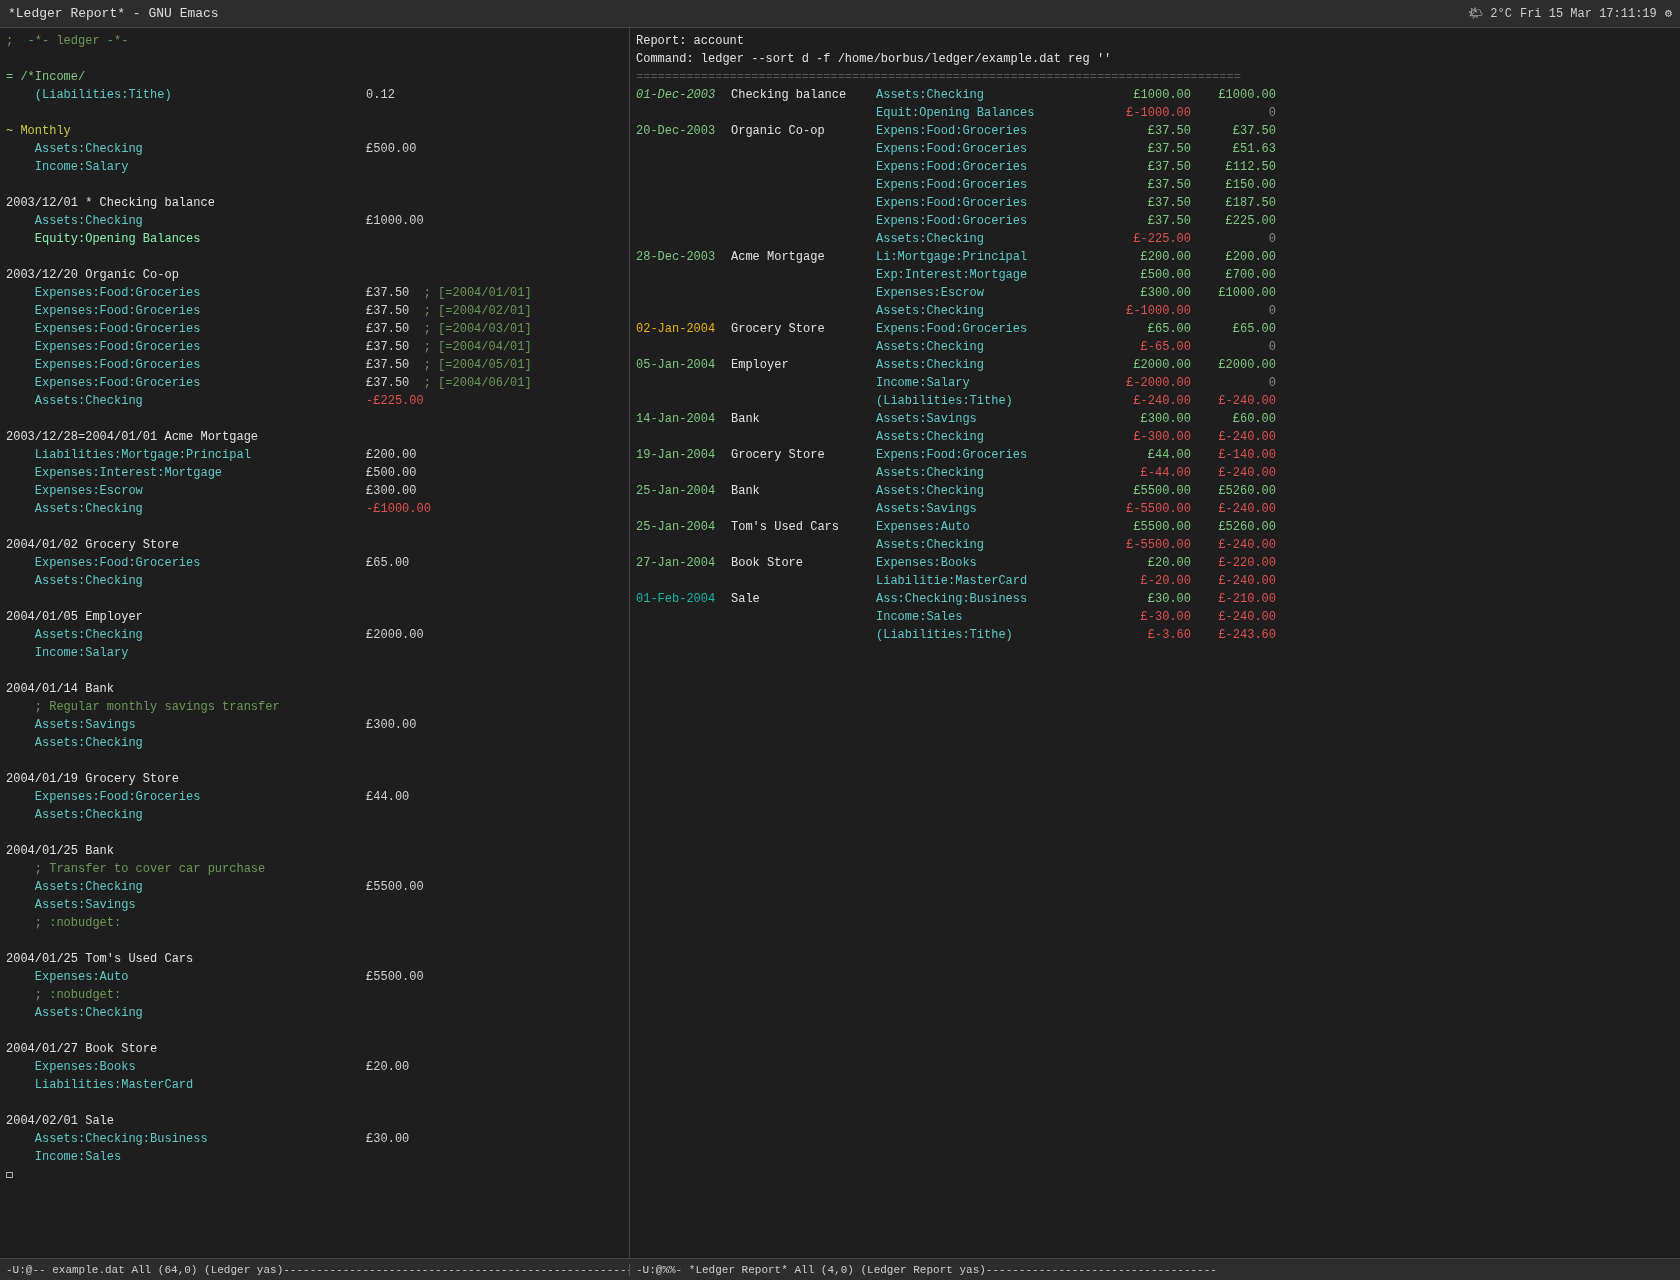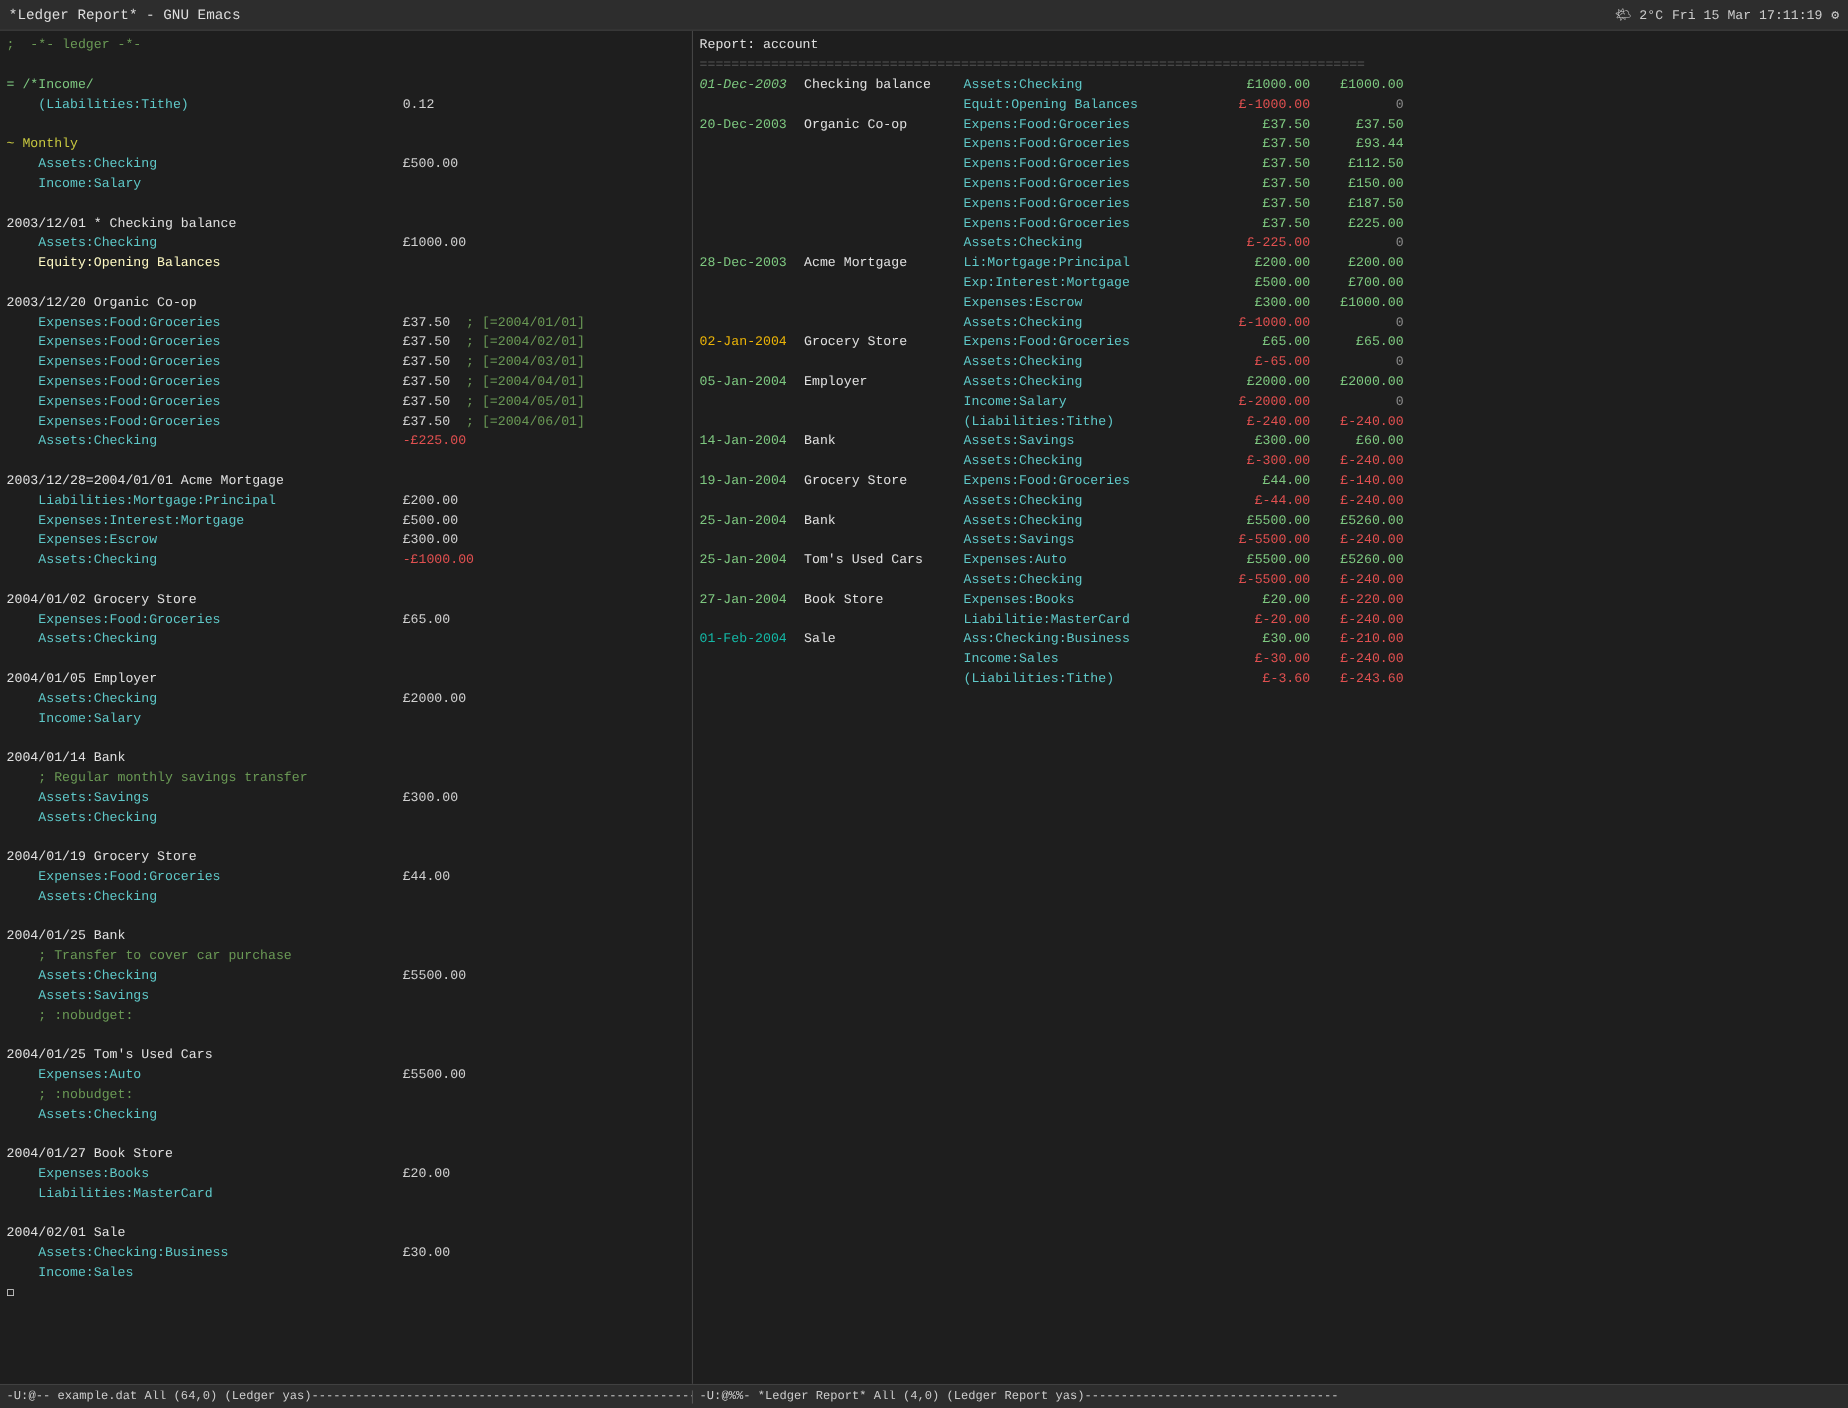--- a/index.html
+++ b/index.html
@@ -106,21 +106,21 @@
         <div style="line-height: 1.5; white-space: pre; display: flex;">&nbsp;</div>
         <div style="line-height: 1.5; white-space: pre; display: flex; color: rgb(126, 200, 128);">= /*Income/</div>
         <div style="line-height: 1.5; white-space: pre; display: flex;"><span style="color: rgb(95, 200, 200);">    (Liabilities:Tithe)</span><span>                           </span><span style="color: rgb(208, 208, 208);">0.12</span></div>
         <div style="line-height: 1.5; white-space: pre; display: flex;">&nbsp;</div>
         <div style="line-height: 1.5; white-space: pre; display: flex; color: rgb(200, 200, 64);">~ Monthly</div>
         <div style="line-height: 1.5; white-space: pre; display: flex;"><span style="color: rgb(95, 200, 200);">    Assets:Checking</span><span>                               </span><span style="color: rgb(208, 208, 208);">£500.00</span></div>
         <div style="line-height: 1.5; white-space: pre; display: flex;"><span style="color: rgb(95, 200, 200);">    Income:Salary</span></div>
         <div style="line-height: 1.5; white-space: pre; display: flex;">&nbsp;</div>
         <div style="line-height: 1.5; white-space: pre; display: flex; color: rgb(224, 224, 224);">2003/12/01 * Checking balance</div>
         <div style="line-height: 1.5; white-space: pre; display: flex;"><span style="color: rgb(95, 200, 200);">    Assets:Checking</span><span>                               </span><span style="color: rgb(208, 208, 208);">£1000.00</span></div>
-        <div style="line-height: 1.5; white-space: pre; display: flex;"><span style="color: #fef9c3;">    Equity:Opening Balances</span></div>
+        <div style="line-height: 1.5; white-space: pre; display: flex;"><span style="color: #86efac;">    Equity:Opening Balances</span></div>
         <div style="line-height: 1.5; white-space: pre; display: flex;">&nbsp;</div>
         <div style="line-height: 1.5; white-space: pre; display: flex; color: rgb(224, 224, 224);">2003/12/20 Organic Co-op</div>
         <div style="line-height: 1.5; white-space: pre; display: flex;"><span style="color: rgb(95, 200, 200);">    Expenses:Food:Groceries</span><span>                       </span><span style="color: rgb(208, 208, 208);">£37.50</span><span>  </span><span style="color: rgb(106, 153, 85);">; [=2004/01/01]</span></div>
         <div style="line-height: 1.5; white-space: pre; display: flex;"><span style="color: rgb(95, 200, 200);">    Expenses:Food:Groceries</span><span>                       </span><span style="color: rgb(208, 208, 208);">£37.50</span><span>  </span><span style="color: rgb(106, 153, 85);">; [=2004/02/01]</span></div>
         <div style="line-height: 1.5; white-space: pre; display: flex;"><span style="color: rgb(95, 200, 200);">    Expenses:Food:Groceries</span><span>                       </span><span style="color: rgb(208, 208, 208);">£37.50</span><span>  </span><span style="color: rgb(106, 153, 85);">; [=2004/03/01]</span></div>
         <div style="line-height: 1.5; white-space: pre; display: flex;"><span style="color: rgb(95, 200, 200);">    Expenses:Food:Groceries</span><span>                       </span><span style="color: rgb(208, 208, 208);">£37.50</span><span>  </span><span style="color: rgb(106, 153, 85);">; [=2004/04/01]</span></div>
         <div style="line-height: 1.5; white-space: pre; display: flex;"><span style="color: rgb(95, 200, 200);">    Expenses:Food:Groceries</span><span>                       </span><span style="color: rgb(208, 208, 208);">£37.50</span><span>  </span><span style="color: rgb(106, 153, 85);">; [=2004/05/01]</span></div>
         <div style="line-height: 1.5; white-space: pre; display: flex;"><span style="color: rgb(95, 200, 200);">    Expenses:Food:Groceries</span><span>                       </span><span style="color: rgb(208, 208, 208);">£37.50</span><span>  </span><span style="color: rgb(106, 153, 85);">; [=2004/06/01]</span></div>
         <div style="line-height: 1.5; white-space: pre; display: flex;"><span style="color: rgb(95, 200, 200);">    Assets:Checking</span><span>                               </span><span style="color: rgb(224, 80, 80);">-£225.00</span></div>
         <div style="line-height: 1.5; white-space: pre; display: flex;">&nbsp;</div>
@@ -165,20 +165,21 @@
         <div style="line-height: 1.5; white-space: pre; display: flex; color: rgb(224, 224, 224);">2004/02/01 Sale</div>
         <div style="line-height: 1.5; white-space: pre; display: flex;"><span style="color: rgb(95, 200, 200);">    Assets:Checking:Business</span><span>                      </span><span style="color: rgb(208, 208, 208);">£30.00</span></div>
         <div style="line-height: 1.5; white-space: pre; display: flex;"><span style="color: rgb(95, 200, 200);">    Income:Sales</span></div>
         <div style="line-height: 1.5; white-space: pre; display: flex; color: rgb(224, 224, 224);">◻</div>
       </div>
   </div>
 
   <div class="right-pane">
     <div>
       <div class="code-line white">Report: account</div>
+      <div class="code-line white">Command: ledger --sort d -f /home/borbus/ledger/example.dat reg ''</div>
       <div class="code-line separator">====================================================================================</div>
     </div>
     <div id="right-content">
         <div style="display: flex; line-height: 1.5; font-family: &quot;Courier New&quot;, monospace; font-size: 12px;">
           <span style="color: rgb(126, 200, 128); width: 95px; display: inline-block; flex-shrink: 0; font-style: italic;">01-Dec-2003</span>
           <span style="color: rgb(224, 224, 224); width: 145px; display: inline-block; flex-shrink: 0;">Checking balance</span>
           <span style="color: rgb(95, 200, 200); width: 230px; display: inline-block; flex-shrink: 0;">Assets:Checking</span>
           <span style="color: rgb(126, 200, 128); width: 85px; display: inline-block; text-align: right; flex-shrink: 0;">£1000.00</span>
           <span style="color: rgb(126, 200, 128); width: 85px; display: inline-block; text-align: right; padding-left: 8px;">£1000.00</span>
         </div>
@@ -194,21 +195,21 @@
           <span style="color: rgb(224, 224, 224); width: 145px; display: inline-block; flex-shrink: 0;">Organic Co-op</span>
           <span style="color: rgb(95, 200, 200); width: 230px; display: inline-block; flex-shrink: 0;">Expens:Food:Groceries</span>
           <span style="color: rgb(126, 200, 128); width: 85px; display: inline-block; text-align: right; flex-shrink: 0;">£37.50</span>
           <span style="color: rgb(126, 200, 128); width: 85px; display: inline-block; text-align: right; padding-left: 8px;">£37.50</span>
         </div>
         <div style="display: flex; line-height: 1.5; font-family: &quot;Courier New&quot;, monospace; font-size: 12px;">
           <span style="color: rgb(126, 200, 128); width: 95px; display: inline-block; flex-shrink: 0;"></span>
           <span style="color: rgb(224, 224, 224); width: 145px; display: inline-block; flex-shrink: 0;"></span>
           <span style="color: rgb(95, 200, 200); width: 230px; display: inline-block; flex-shrink: 0;">Expens:Food:Groceries</span>
           <span style="color: rgb(126, 200, 128); width: 85px; display: inline-block; text-align: right; flex-shrink: 0;">£37.50</span>
-          <span style="color: rgb(126, 200, 128); width: 85px; display: inline-block; text-align: right; padding-left: 8px;">£93.44</span>
+          <span style="color: rgb(126, 200, 128); width: 85px; display: inline-block; text-align: right; padding-left: 8px;">£51.63</span>
         </div>
         <div style="display: flex; line-height: 1.5; font-family: &quot;Courier New&quot;, monospace; font-size: 12px;">
           <span style="color: rgb(126, 200, 128); width: 95px; display: inline-block; flex-shrink: 0;"></span>
           <span style="color: rgb(224, 224, 224); width: 145px; display: inline-block; flex-shrink: 0;"></span>
           <span style="color: rgb(95, 200, 200); width: 230px; display: inline-block; flex-shrink: 0;">Expens:Food:Groceries</span>
           <span style="color: rgb(126, 200, 128); width: 85px; display: inline-block; text-align: right; flex-shrink: 0;">£37.50</span>
           <span style="color: rgb(126, 200, 128); width: 85px; display: inline-block; text-align: right; padding-left: 8px;">£112.50</span>
         </div>
         <div style="display: flex; line-height: 1.5; font-family: &quot;Courier New&quot;, monospace; font-size: 12px;">
           <span style="color: rgb(126, 200, 128); width: 95px; display: inline-block; flex-shrink: 0;"></span>

